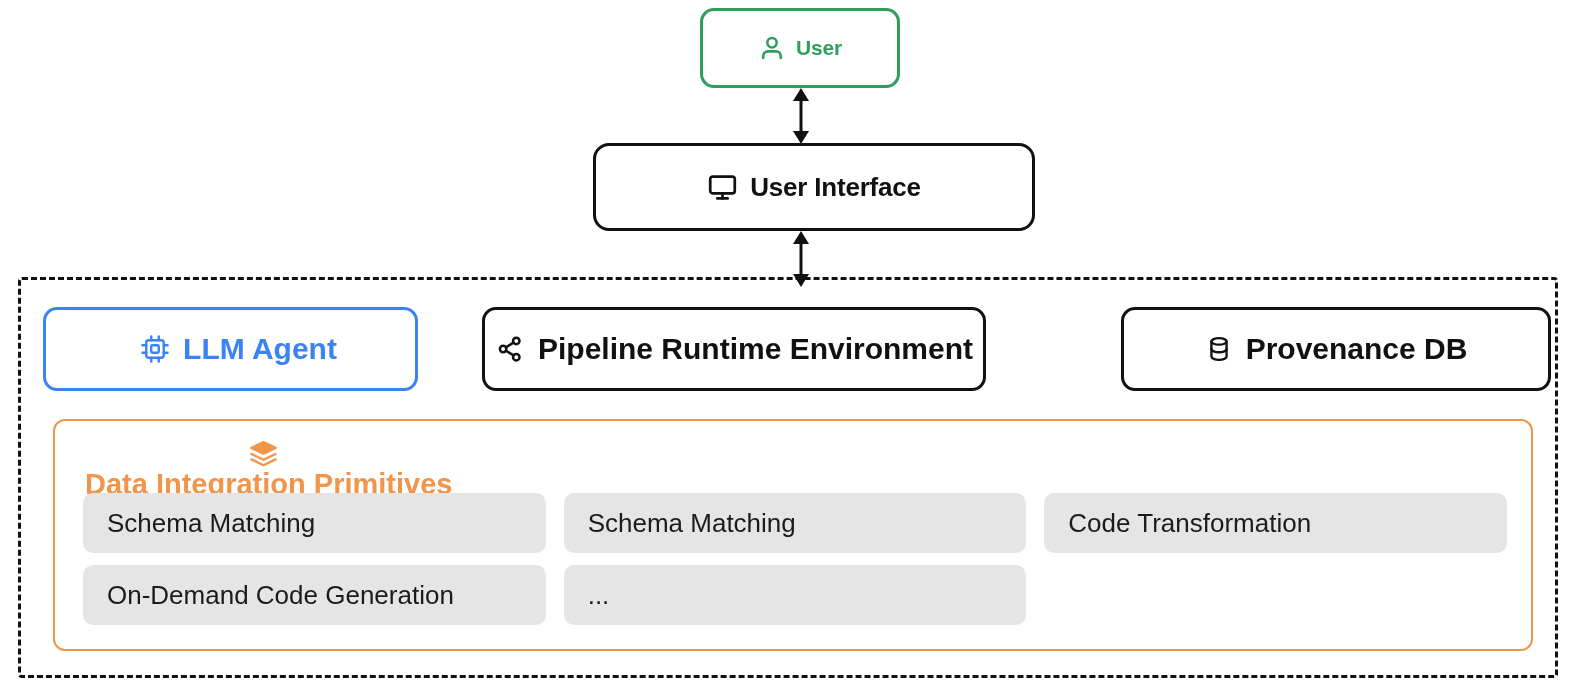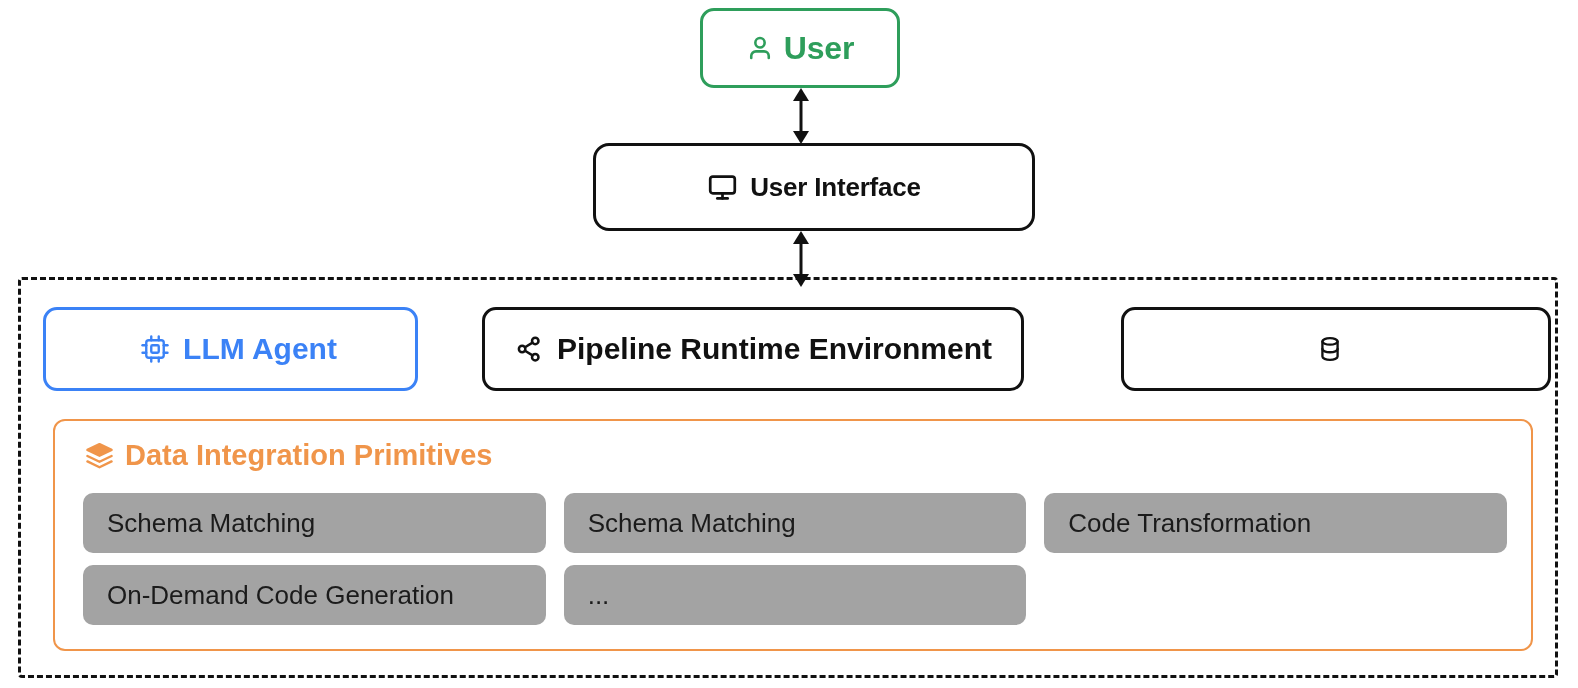--- a/index.html
+++ b/index.html
@@ -23,21 +23,21 @@
   }
   .node .ico{display:inline-flex;align-items:center;justify-content:center;}
   .node .lbl{font-weight:bold;letter-spacing:-0.2px;}
 
   
   #user-node{
     left:700px;top:8px;width:200px;height:80px;
     border:3px solid #2e9e5b;
     border-radius:14px;
   }
-  #user-node .lbl{color:#2e9e5b;font-size:32px;}
+  #user-node .lbl{color:#2e9e5b;font-size:21px;}
   #user-node .ico{margin-right:10px;}
 
   
   #ui-node{
     left:593px;top:143px;width:442px;height:88px;
     border:3.5px solid #111111;
     border-radius:16px;
   }
   #ui-node .lbl{color:#111111;font-size:26px;}
   #ui-node .ico{margin-right:12px;}
@@ -60,49 +60,49 @@
     position:absolute;top:0;height:84px;
     box-sizing:border-box;
     display:flex;align-items:center;justify-content:center;
     background:#fff;border-radius:14px;white-space:nowrap;
   }
   .comp .lbl{font-weight:bold;font-size:30px;}
   .comp .ico{margin-right:13px;display:inline-flex;align-items:center;}
 
   #comp-llm{left:0px;width:375px;border:3px solid #3b82f6;padding-left:16px;}
   #comp-llm .lbl{color:#3b82f6;}
-  #comp-pipeline{left:439px;width:542px;border:3.5px solid #111111;}
+  #comp-pipeline{left:439px;width:504px;border:3.5px solid #111111;}
   #comp-pipeline .lbl{color:#111111;}
   #comp-prov{left:1078px;width:430px;border:3.5px solid #111111;}
   #comp-prov .lbl{color:#111111;}
 
   
   #primitives-panel{
     position:absolute;left:32px;top:139px;width:1480px;height:232px;
     box-sizing:border-box;
     border:2.5px solid #f0954a;
     border-radius:12px;
     background:#ffffff;
   }
   #primitives-title{
     position:absolute;left:30px;top:18px;
     display:flex;align-items:center;
-    color:#f0954a;font-size:29px;font-weight:bold;white-space:nowrap;
+    color:#f0954a;font-size:29px;font-weight:bold;white-space:nowrap;flex-direction:column;
   }
   #primitives-title .ico{margin-right:11px;display:inline-flex;align-items:center;}
 
   #primitives-grid{
     position:absolute;left:28px;top:72px;width:1424px;height:142px;
     display:grid;
     grid-template-columns:repeat(3,1fr);
     grid-template-rows:repeat(2,60px);
     column-gap:18px;row-gap:12px;
   }
   .chip{
-    background:#a3a3a3;
+    background:#e5e5e5;
     border-radius:10px;
     display:flex;align-items:center;
     padding-left:24px;
     box-sizing:border-box;
     font-size:26px;
     color:#1b1b1b;
     white-space:nowrap;
   }
 
   
@@ -188,20 +188,21 @@
       </div>
 
       <div class="comp" id="comp-prov">
         <span class="ico">
           <svg width="28" height="30" viewBox="0 0 24 24" fill="none" stroke="#111111" stroke-width="2" stroke-linecap="round" stroke-linejoin="round">
             <ellipse cx="12" cy="5.5" rx="6.5" ry="2.8"></ellipse>
             <path d="M5.5 5.5v13c0 1.55 2.91 2.8 6.5 2.8s6.5-1.25 6.5-2.8v-13"></path>
             <path d="M5.5 12c0 1.55 2.91 2.8 6.5 2.8s6.5-1.25 6.5-2.8"></path>
           </svg>
         </span>
+        <span class="lbl">Provenance DB</span>
       </div>
 
     </div>
 
     <div id="primitives-panel">
 
       <div id="primitives-title">
         <span class="ico">
           <svg width="29" height="29" viewBox="0 0 24 24" fill="none" stroke="#f0954a" stroke-width="2" stroke-linecap="round" stroke-linejoin="round">
             <polygon points="12,2.6 22,7.4 12,12.2 2,7.4" fill="#f0954a" stroke="#f0954a"></polygon>

